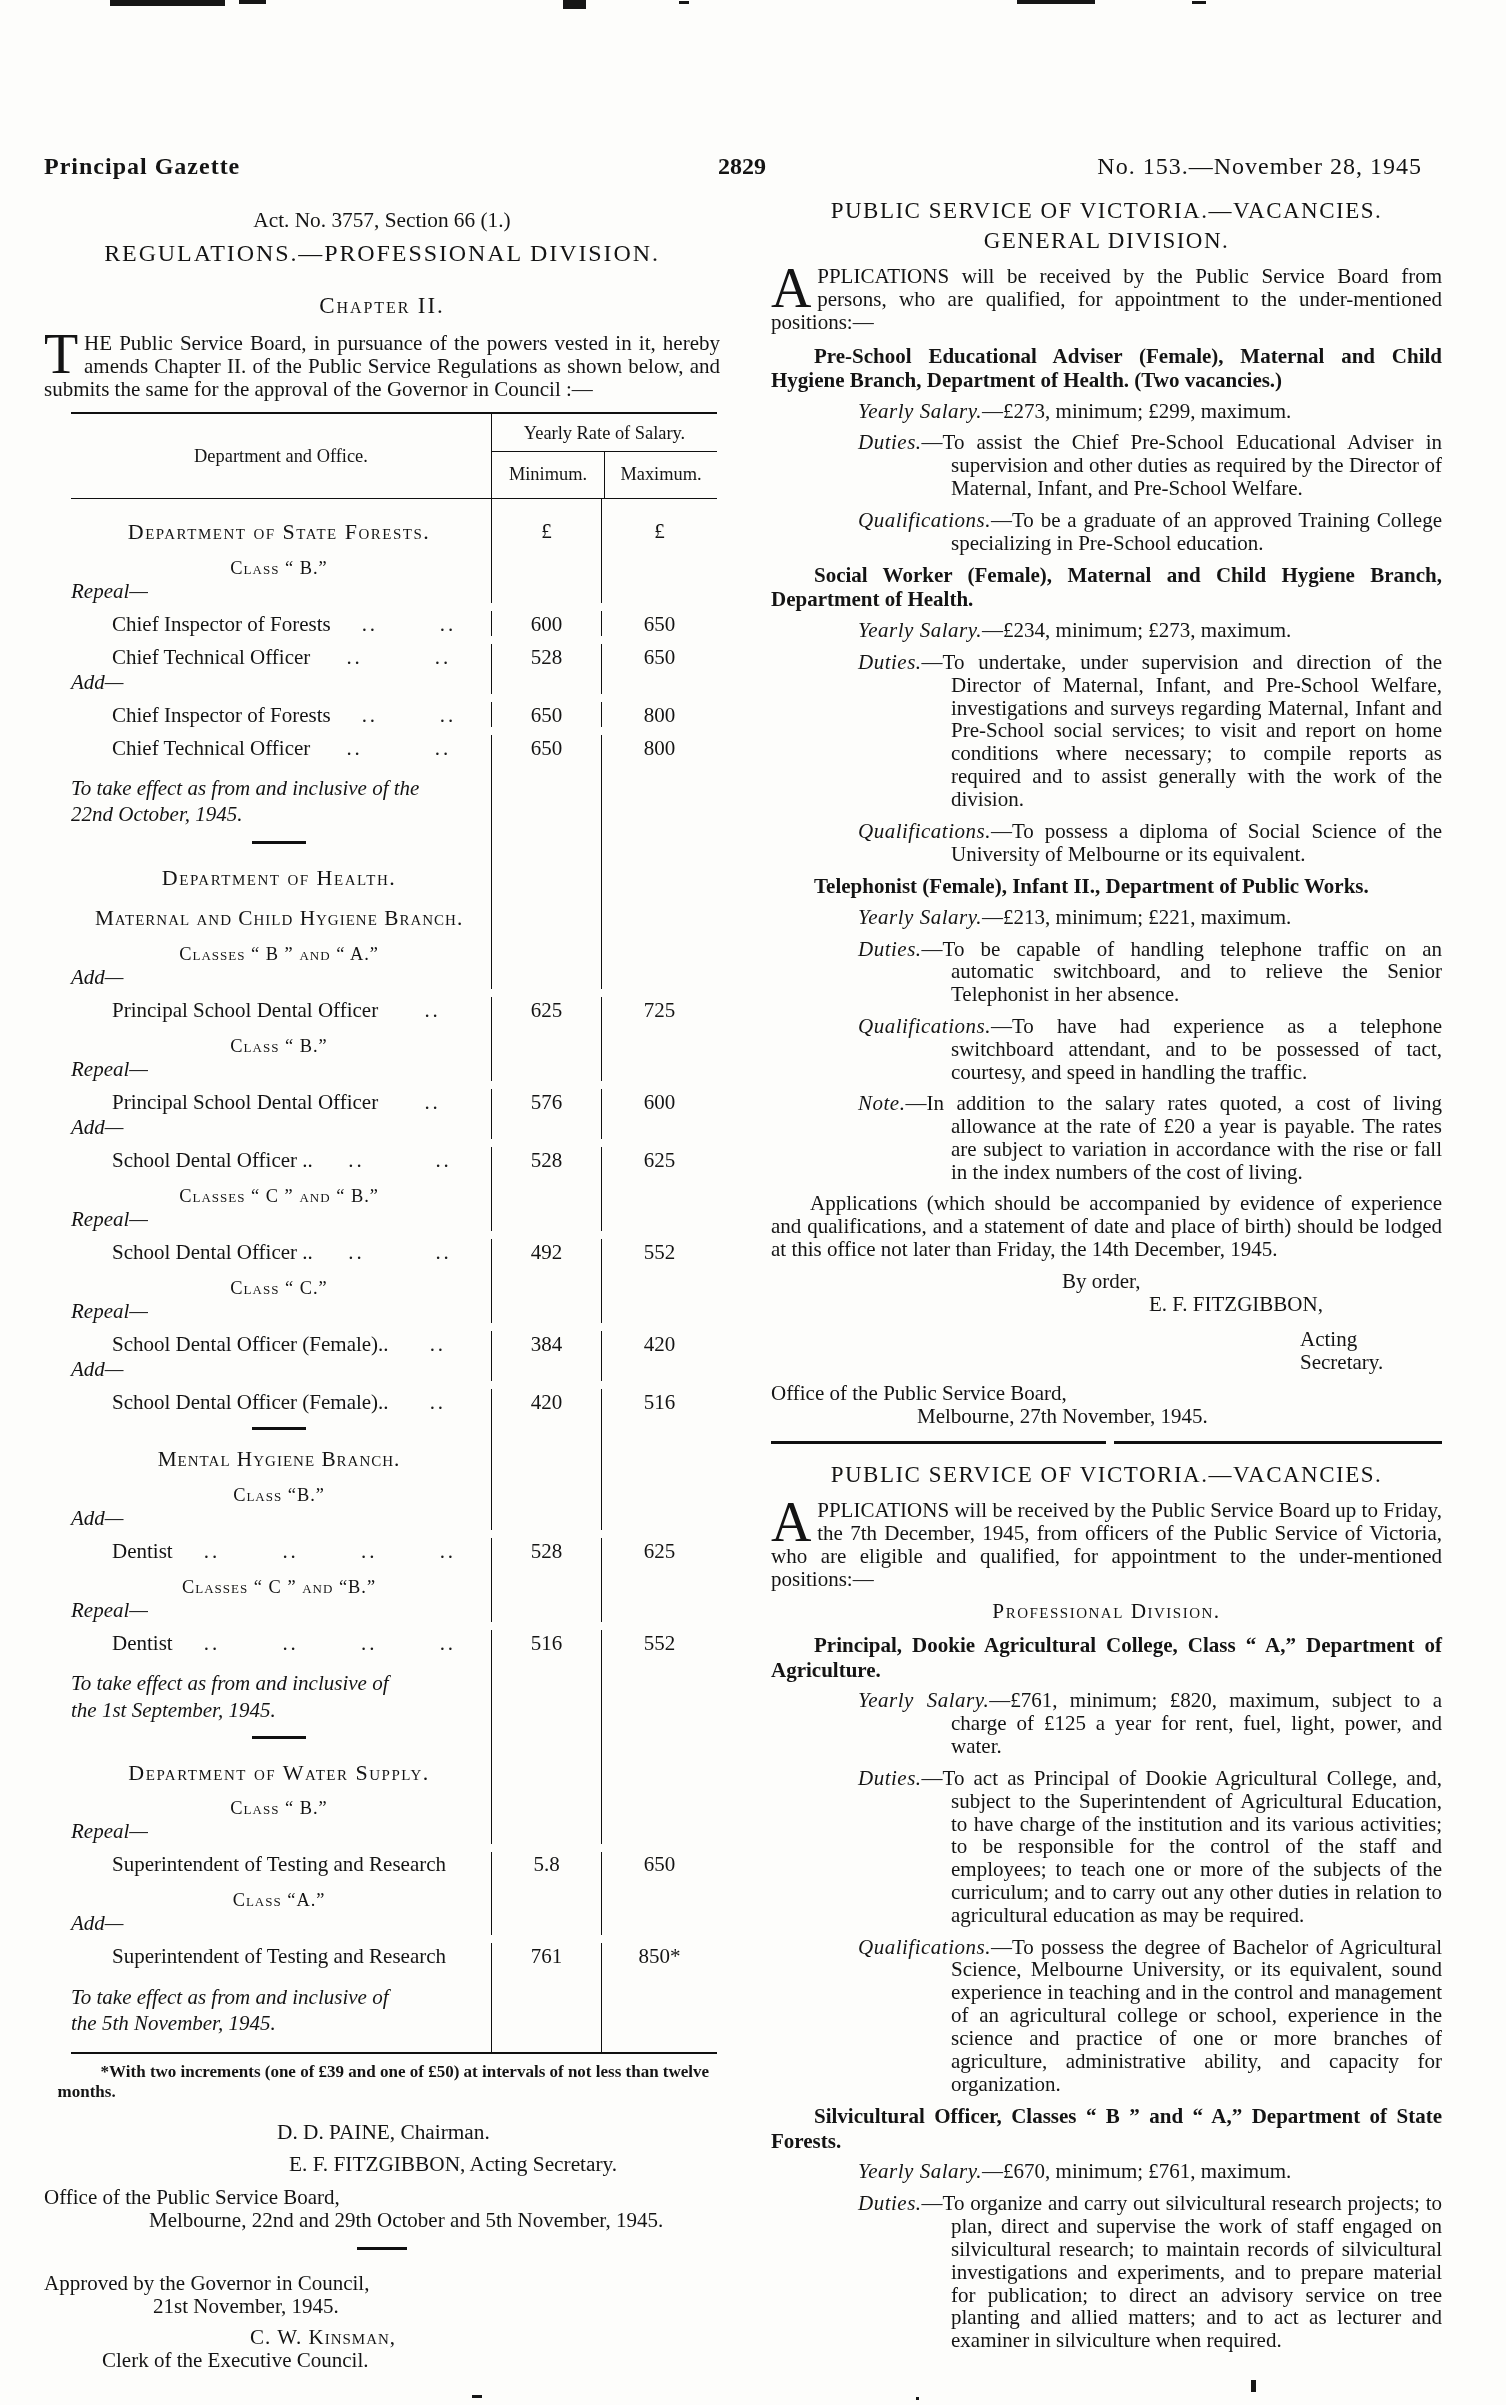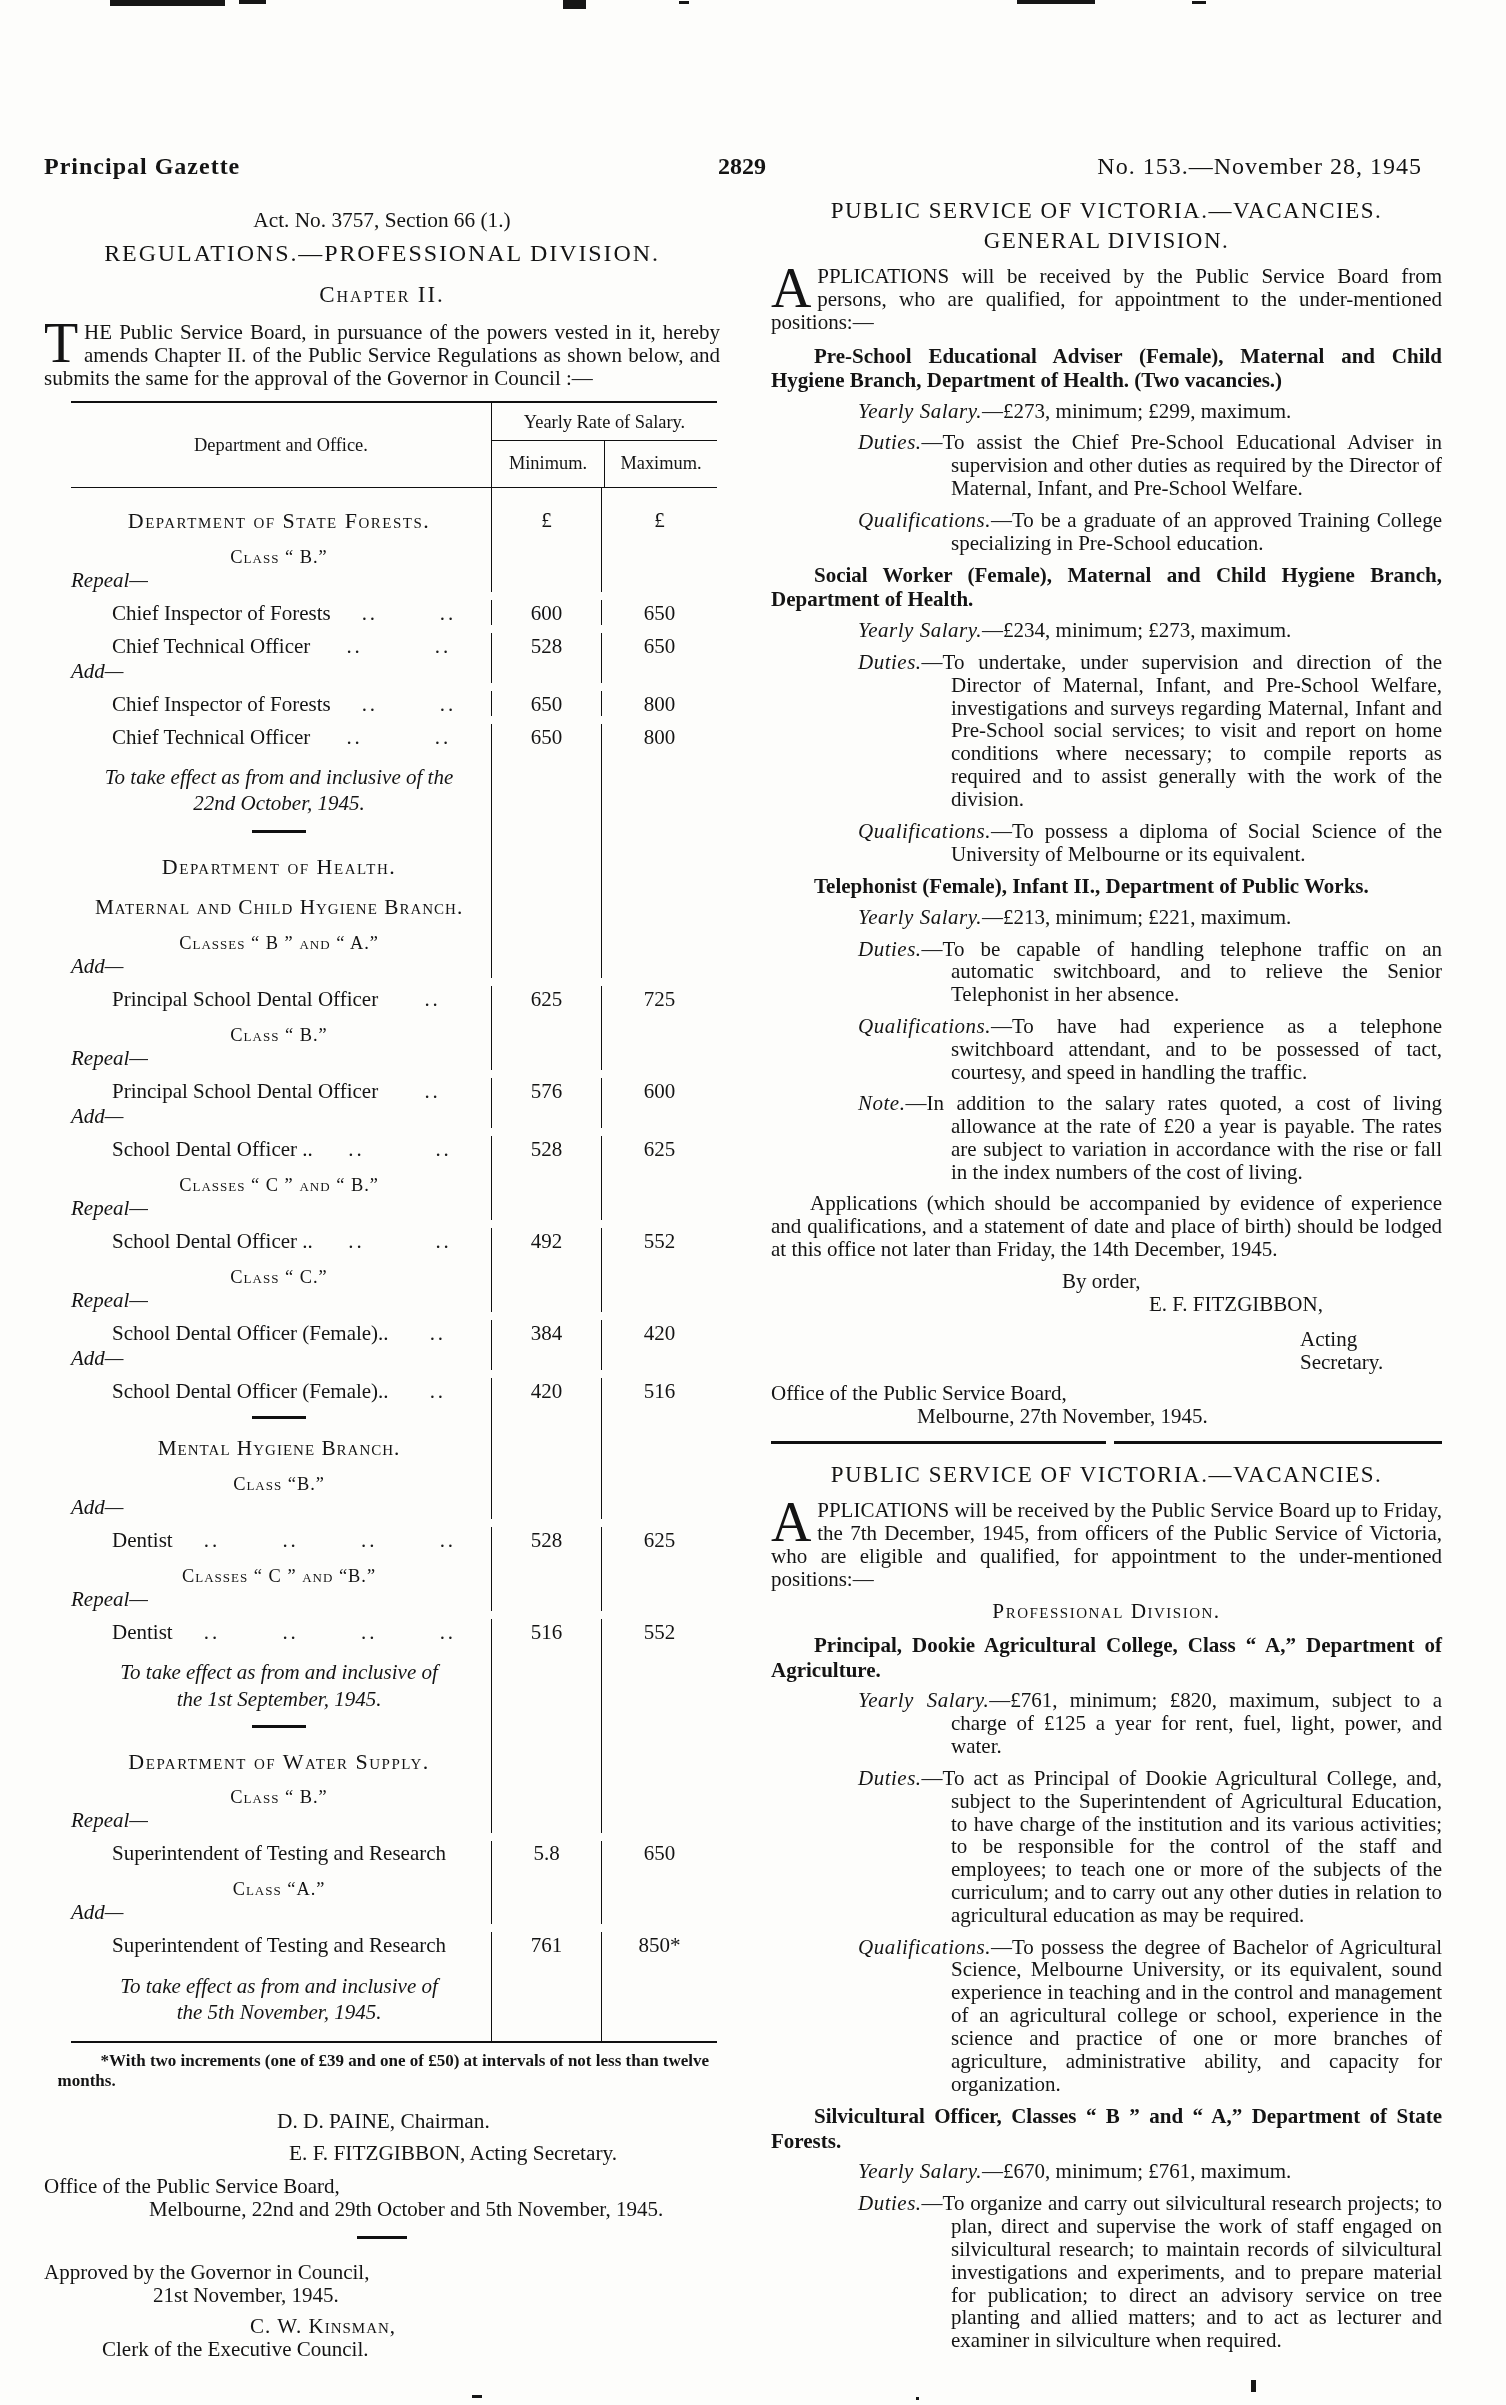--- a/index.html
+++ b/index.html
@@ -16,21 +16,21 @@
   #rh-journal{position:absolute;left:0;top:0;font-weight:bold;letter-spacing:1px;}
   #rh-page{position:absolute;left:640px;top:0;width:116px;text-align:center;font-weight:bold;}
   #rh-issue{position:absolute;right:0;top:0;letter-spacing:1px;}
 
   
   #leftcol{position:absolute;left:44px;top:209px;width:676px;font-size:21px;line-height:1.1;}
   #rightcol{position:absolute;left:771px;top:196px;width:671px;font-size:21px;line-height:1.09;}
 
   
   .lc-act{text-align:center;font-size:21.3px;margin:0 0 7.8px 0;}
-  .lc-title{text-align:center;font-size:24px;letter-spacing:1.9px;margin:0 0 15px 0;font-weight:500;}
+  .lc-title{text-align:center;font-size:24px;letter-spacing:1.9px;margin:0 0 26px 0;font-weight:500;}
   .lc-chapter{text-align:center;font-variant-caps:small-caps;font-size:23px;letter-spacing:1.9px;margin:0 0 13.6px 0;}
   .lc-intro{margin:0 0 11.6px 0;text-align:justify;}
   .dropcap{float:left;font-size:56px;line-height:43px;padding:1.9px 5.8px 0 0;}
 
   
   #ftable{margin-left:27px;width:646px;border-top:2.9px solid #101010;border-bottom:2.9px solid #101010;}
   #thead{display:flex;border-bottom:1.9px solid #101010;}
   #th-dept{flex:1;display:flex;align-items:center;justify-content:center;font-size:18.4px;}
   #th-sal{width:225px;border-left:1.9px solid #101010;}
   #th-sal-label{text-align:center;font-size:18.4px;padding:8.7px 1.9px 7.8px 1.9px;border-bottom:1.9px solid #101010;}
@@ -48,21 +48,21 @@
   .r-branch>div{padding-top:17.5px;}
   .r-branch .tl{text-align:center;font-variant-caps:small-caps;font-size:21.3px;letter-spacing:1px;}
   .r-class>div{padding-top:13.6px;}
   .r-class .tl{text-align:center;font-variant-caps:small-caps;font-size:18.4px;letter-spacing:1px;}
   .r-action>div{padding-top:1.9px;}
   .r-action .tl{font-style:italic;}
   .r-item>div{padding-top:1.9px;margin-top:8px;}
   .r-item .tl{display:flex;padding-left:41px;}
   .r-item .dots{flex:1;text-align:center;letter-spacing:2.9px;color:#1c1c1c;}
   .r-effect>div{padding-top:15.5px;}
-  .r-effect .tl{text-align:center;font-style:italic;}
+  .r-effect .tl{font-style:italic;}
   .r-effect .tl div{line-height:1.25;}
   .r-sep>div{padding-top:13.6px;}
   .r-sep .tl{display:flex;justify-content:center;align-items:center;}
   .r-sep .tl span{display:block;width:54px;height:2.9px;background:#101010;}
   .r-last>div{padding-bottom:15.5px;}
 
   
   .lc-footnote{font-size:17px;font-weight:bold;margin:7.8px 0 0 0;padding-left:13.6px;text-indent:43px;line-height:1.2;}
   .sig-chair{margin-top:19px;padding-left:233px;font-size:21.3px;}
   .sig-sec{margin-top:7.8px;padding-left:245px;font-size:21.3px;}

